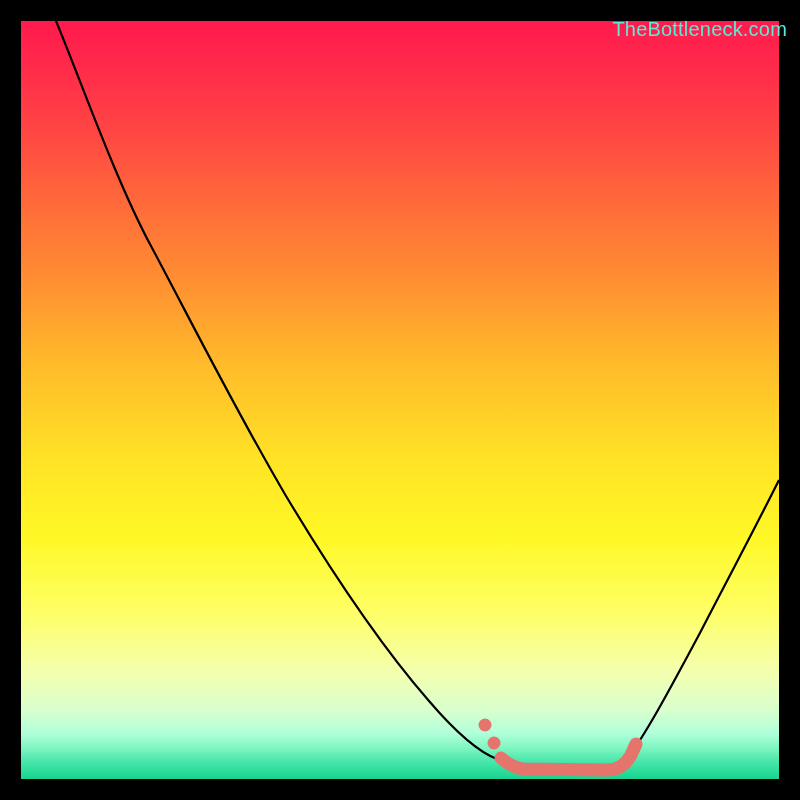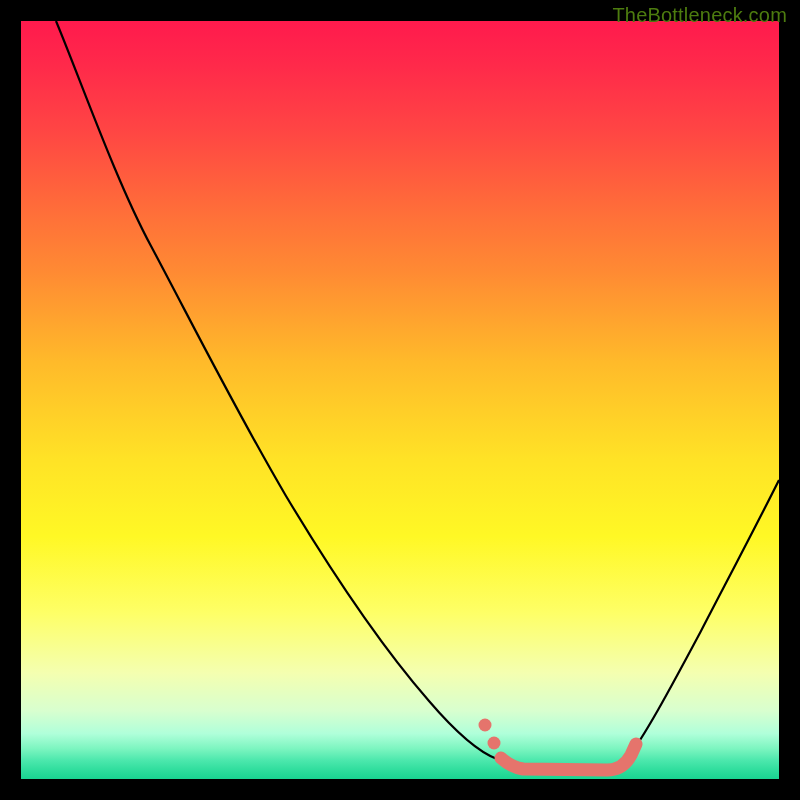--- a/index.html
+++ b/index.html
@@ -41,23 +41,23 @@
       #2bdc9b 99%,
       #19d491 100%
     );
   }
   .plot {
     position: absolute;
     inset: 0;
   }
   .watermark {
     position: absolute;
-    top: 4px;
+    top: 18px;
     right: 13px;
-    color: #4d7c0f;
+    color: #5eead4;
     font-size: 20px;
     letter-spacing: 0.2px;
     font-weight: 400;
     user-select: none;
   }
 </style>
 </head>
 <body>
 
 <div class="frame">

